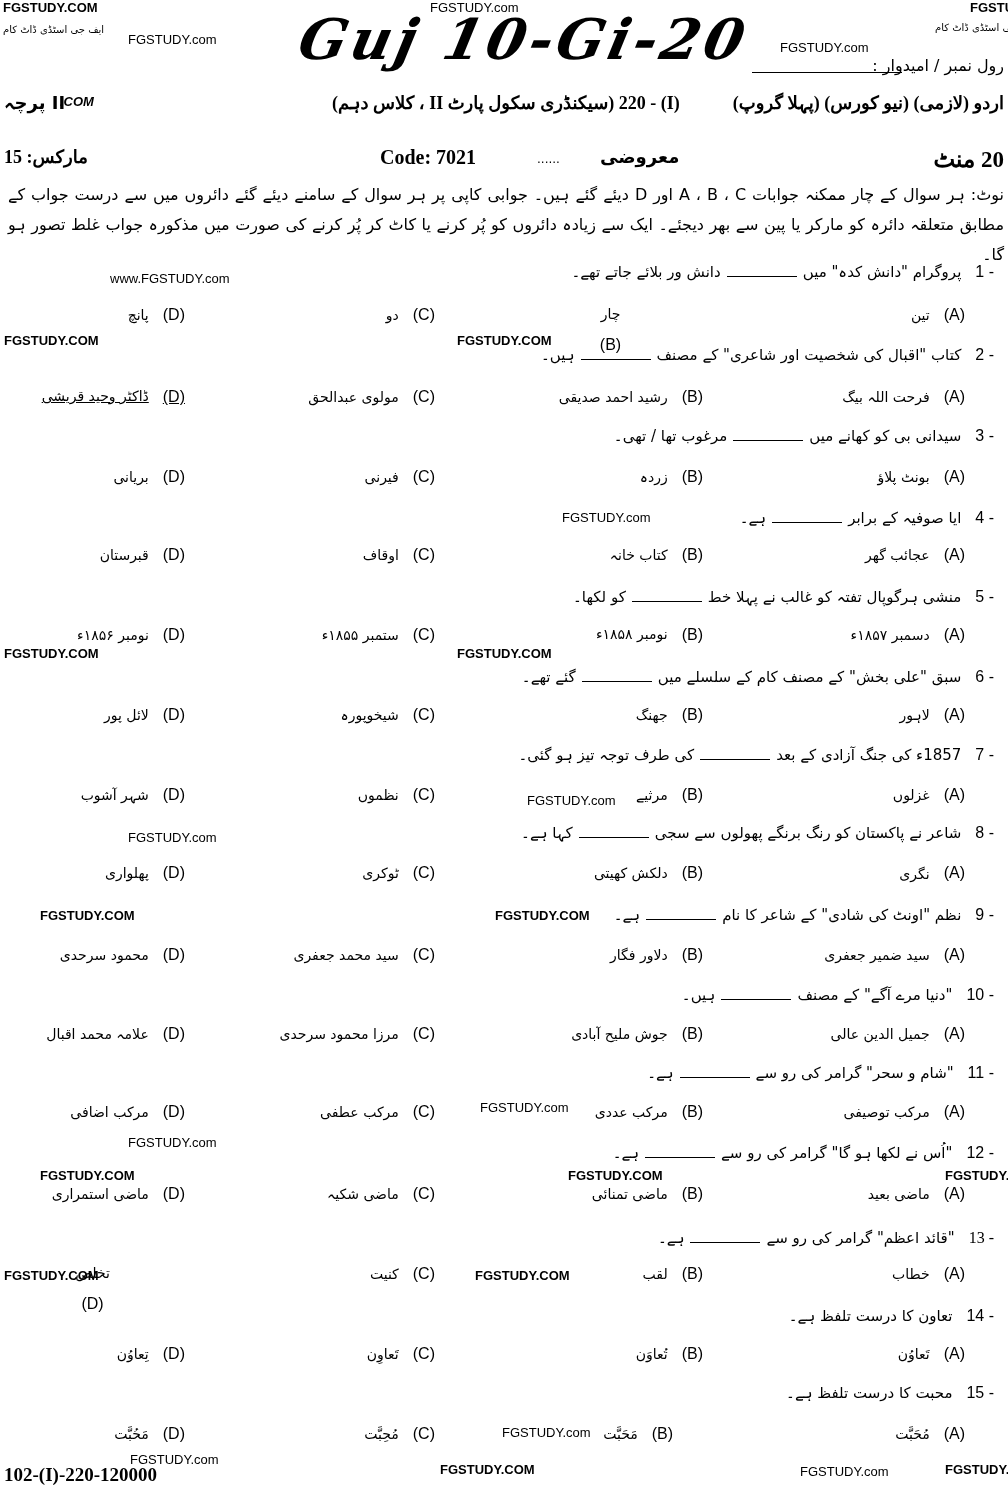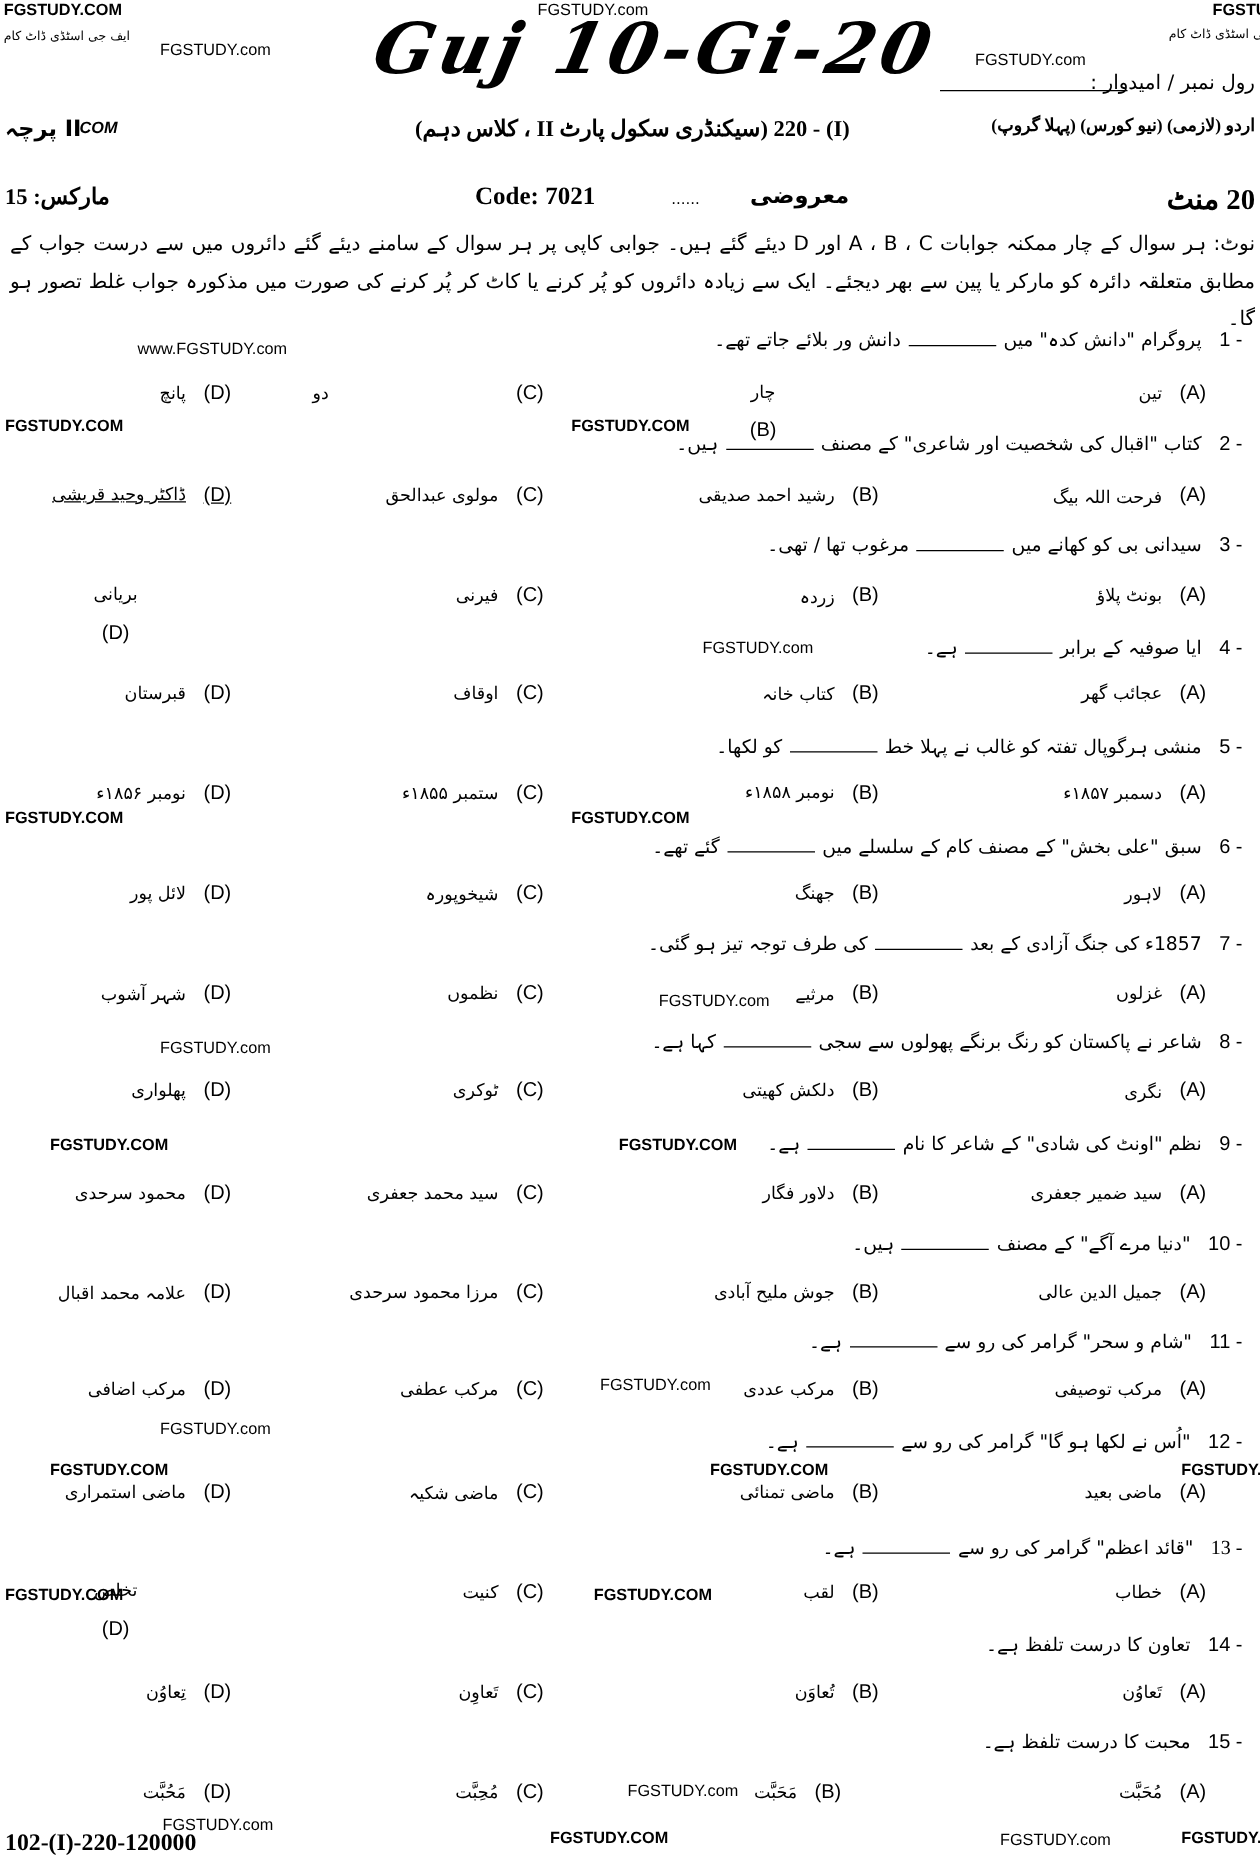--- a/index.html
+++ b/index.html
@@ -44,41 +44,41 @@
 
 <div class="abs urdu" style="right:4px;top:56px;font-size:16px;">رول نمبر / امیدوار :</div>
 <div class="underline-field" style="left:752px;top:72px;width:150px;"></div>
 
 <div class="abs serif-bold" style="left:4px;top:92px;font-size:18px;">
   <span class="urdu">پرچہ II</span>
 </div>
 <div class="abs wm-bold" style="left:60px;top:94px;font-style:italic;">.COM</div>
 
 <div class="abs serif-bold" style="left:332px;top:92px;font-size:18px;direction:rtl;">(I) - 220 (سیکنڈری سکول پارٹ II ، کلاس دہم)</div>
-<div class="abs serif-bold" style="right:4px;top:92px;font-size:14px;direction:rtl;">اردو (لازمی) (نیو کورس) (پہلا گروپ)</div>
+<div class="abs serif-bold" style="right:4px;top:92px;font-size:18px;direction:rtl;">اردو (لازمی) (نیو کورس) (پہلا گروپ)</div>
 
 <div class="abs serif-bold" style="left:4px;top:146px;font-size:18px;direction:rtl;">مارکس: 15</div>
 <div class="abs serif-bold" style="left:380px;top:146px;font-size:20px;">Code: 7021</div>
 <div class="abs" style="left:537px;top:152px;font-size:12px;">......</div>
 <div class="abs serif-bold urdu" style="left:600px;top:146px;font-size:18px;">معروضی</div>
 <div class="abs serif-bold" style="right:4px;top:146px;font-size:23px;direction:rtl;">20 منٹ</div>
 
 <div class="instructions">نوٹ: ہر سوال کے چار ممکنہ جوابات A ، B ، C اور D دیئے گئے ہیں۔ جوابی کاپی پر ہر سوال کے سامنے دیئے گئے دائروں میں سے درست جواب کے مطابق متعلقہ دائرہ کو مارکر یا پین سے بھر دیجئے۔ ایک سے زیادہ دائروں کو پُر کرنے یا کاٹ کر پُر کرنے کی صورت میں مذکورہ جواب غلط تصور ہو گا۔</div>
 
 <div id="questions">
     <div class="abs" style="right: 14px; top: 262px; direction: rtl;"><span class="q-num" style="margin-left: 14px; direction: ltr; display: inline-block;">1 -</span><span class="q-text">پروگرام "دانش کدہ" میں</span><span class="blank"></span><span class="q-text">دانش ور بلائے جاتے تھے۔</span></div>
     <div class="abs" style="left: 780px; width: 185px; top: 306px; display: flex; justify-content: flex-end; align-items: center; gap: 14px;">
       <span class="opt-text">تین</span>
       <span class="opt-letter">(A)</span>
     </div>
     <div class="abs" style="left: 518px; width: 185px; top: 306px; display: flex; justify-content: flex-end; align-items: center; gap: 14px; flex-direction: column;">
       <span class="opt-text">چار</span>
       <span class="opt-letter">(B)</span>
     </div>
-    <div class="abs" style="left: 250px; width: 185px; top: 306px; display: flex; justify-content: space-between; align-items: center; gap: 14px;">
+    <div class="abs" style="left: 250px; width: 185px; top: 306px; display: flex; justify-content: flex-end; align-items: center; gap: 14px;">
       <span class="opt-text">دو</span>
       <span class="opt-letter">(C)</span>
     </div>
     <div class="abs" style="left: 0px; width: 185px; top: 306px; display: flex; justify-content: flex-end; align-items: center; gap: 14px;">
       <span class="opt-text">پانچ</span>
       <span class="opt-letter">(D)</span>
     </div>
     <div class="abs" style="right: 14px; top: 345px; direction: rtl;"><span class="q-num" style="margin-left: 14px; direction: ltr; display: inline-block;">2 -</span><span class="q-text">کتاب "اقبال کی شخصیت اور شاعری" کے مصنف</span><span class="blank"></span><span class="q-text">ہیں۔</span></div>
     <div class="abs" style="left: 780px; width: 185px; top: 388px; display: flex; justify-content: flex-end; align-items: center; gap: 14px;">
       <span class="opt-text">فرحت اللہ بیگ</span>
@@ -102,21 +102,21 @@
       <span class="opt-letter">(A)</span>
     </div>
     <div class="abs" style="left: 518px; width: 185px; top: 468px; display: flex; justify-content: flex-end; align-items: center; gap: 14px;">
       <span class="opt-text">زردہ</span>
       <span class="opt-letter">(B)</span>
     </div>
     <div class="abs" style="left: 250px; width: 185px; top: 468px; display: flex; justify-content: flex-end; align-items: center; gap: 14px;">
       <span class="opt-text">فیرنی</span>
       <span class="opt-letter">(C)</span>
     </div>
-    <div class="abs" style="left: 0px; width: 185px; top: 468px; display: flex; justify-content: flex-end; align-items: center; gap: 14px; flex-direction: column;">
+    <div class="abs" style="left: 0px; width: 185px; top: 468px; display: flex; justify-content: flex-end; align-items: center; gap: 14px;">
       <span class="opt-text">بریانی</span>
       <span class="opt-letter">(D)</span>
     </div>
     <div class="abs" style="right: 14px; top: 508px; direction: rtl;"><span class="q-num" style="margin-left: 14px; direction: ltr; display: inline-block;">4 -</span><span class="q-text">ایا صوفیہ کے برابر</span><span class="blank"></span><span class="q-text">ہے۔</span></div>
     <div class="abs" style="left: 780px; width: 185px; top: 546px; display: flex; justify-content: flex-end; align-items: center; gap: 14px;">
       <span class="opt-text">عجائب گھر</span>
       <span class="opt-letter">(A)</span>
     </div>
     <div class="abs" style="left: 518px; width: 185px; top: 546px; display: flex; justify-content: flex-end; align-items: center; gap: 14px;">
       <span class="opt-text">کتاب خانہ</span>

